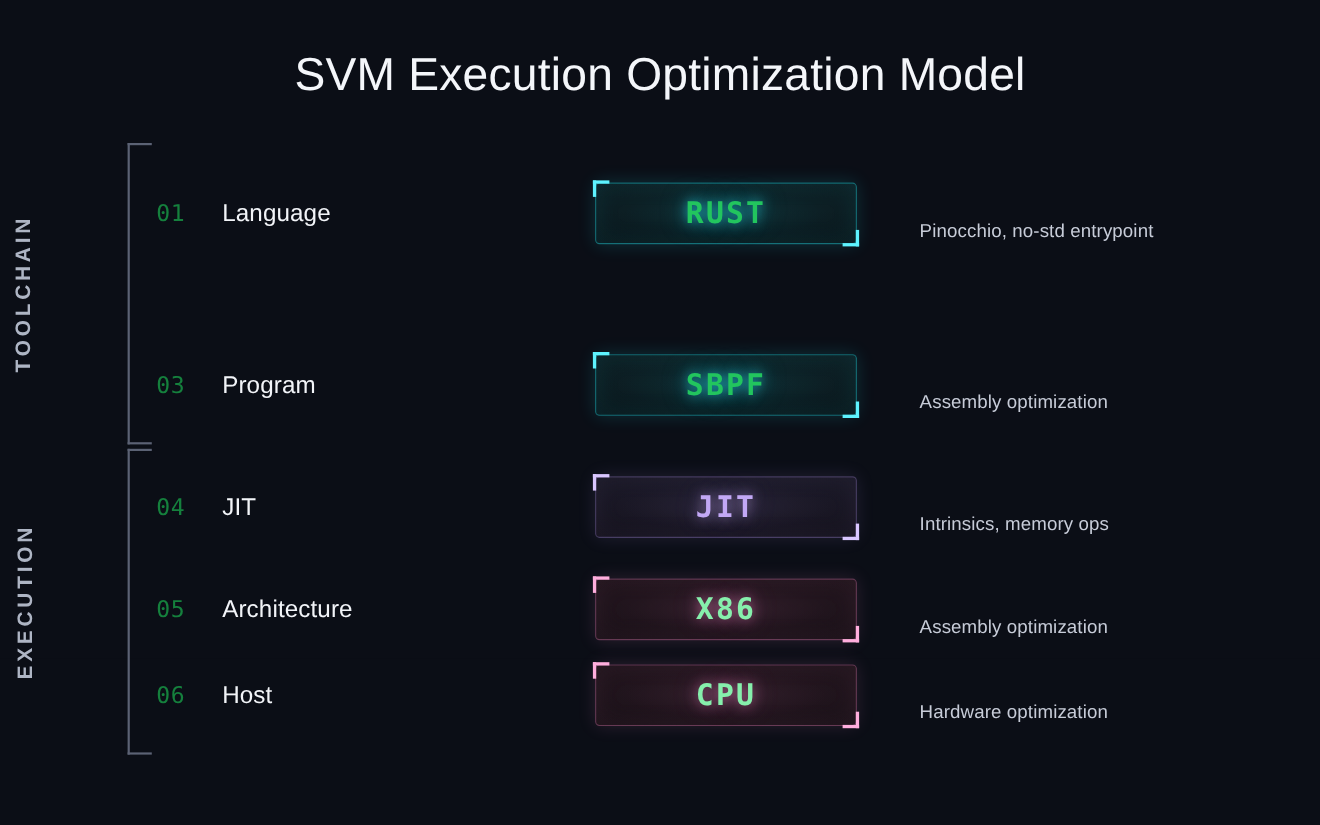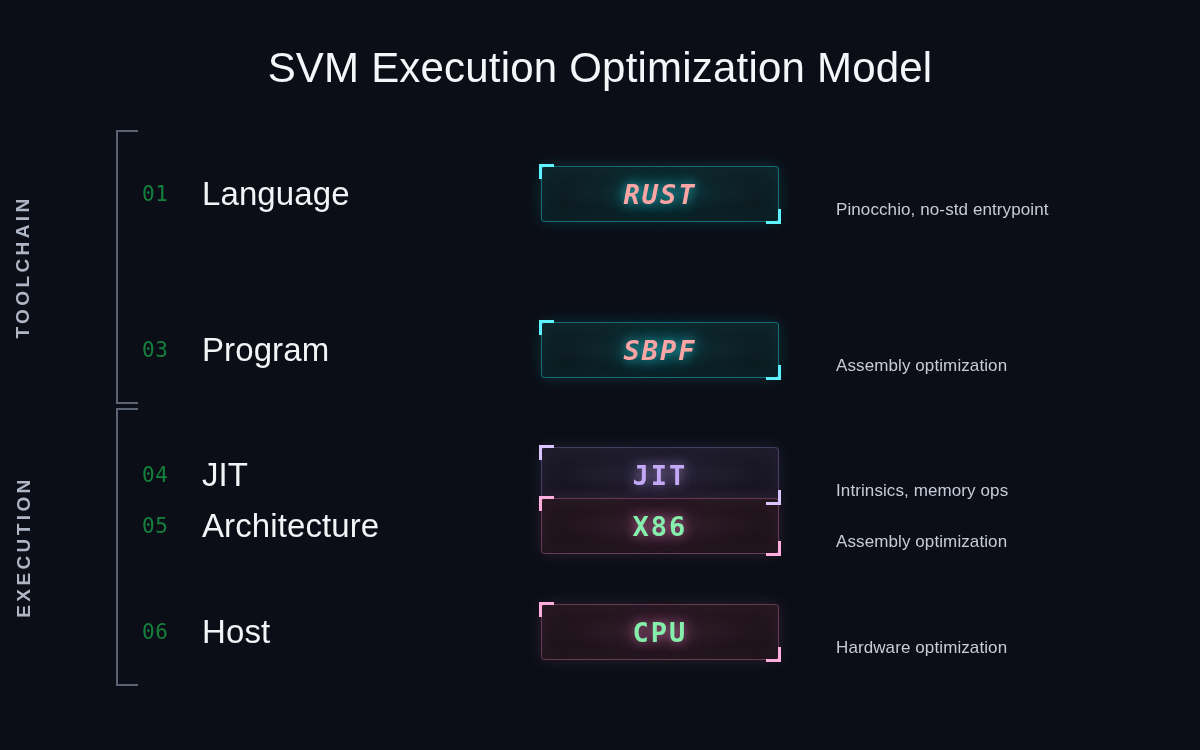--- a/index.html
+++ b/index.html
@@ -100,21 +100,21 @@
     font-weight: 500;
     color: #15803d;
     letter-spacing: 0.5px;
   }
 
   .row-label {
     position: absolute;
     left: 202px;
     top: 50%;
     transform: translateY(-50%);
-    font-size: 33px;
+    font-size: 22px;
     font-weight: 400;
     color: #f2f4f8;
     letter-spacing: 0.1px;
     white-space: nowrap;
   }
 
   
   .chip {
     position: absolute;
     left: 541px;
@@ -153,21 +153,21 @@
   .corner.br { right: -2px; bottom: -2px; border-right: 3px solid; border-bottom: 3px solid; }
 
   
   .chip.cyan .chip-body {
     background:
       radial-gradient(ellipse at 50% 50%, rgba(34,228,240,0.13) 0%, rgba(34,228,240,0.04) 55%, rgba(10,24,30,0.0) 100%),
       linear-gradient(180deg, #0d1a1f 0%, #0a1318 100%);
     border: 1px solid rgba(34,228,240,0.42);
     box-shadow: 0 0 16px rgba(34,228,240,0.16), inset 0 0 22px rgba(34,228,240,0.10);
   }
-  .chip.cyan .chip-text { color: #fca5a5; text-shadow: 0 0 12px rgba(42,227,242,0.75), 0 0 26px rgba(42,227,242,0.35); font-style: italic; }
+  .chip.cyan .chip-text { color: #22c55e; text-shadow: 0 0 12px rgba(42,227,242,0.75), 0 0 26px rgba(42,227,242,0.35); }
   .chip.cyan .corner { border-color: #5ef3ff; }
 
   
   .chip.purple .chip-body {
     background:
       radial-gradient(ellipse at 50% 50%, rgba(178,150,240,0.12) 0%, rgba(178,150,240,0.035) 55%, rgba(16,14,26,0.0) 100%),
       linear-gradient(180deg, #171622 0%, #121019 100%);
     border: 1px solid rgba(178,150,240,0.32);
     box-shadow: 0 0 16px rgba(178,150,240,0.13), inset 0 0 22px rgba(178,150,240,0.08);
   }
@@ -238,33 +238,33 @@
     <div class="row-desc">Assembly optimization</div>
   </div>
 
   <div class="group execution">
     <div class="group-label">
       <span>EXECUTION</span>
     </div>
     <div class="bracket"></div>
   </div>
 
-  <div class="row" style="top:447px">
+  <div class="row" style="top:433px">
     <div class="row-num">04</div>
     <div class="row-label">JIT</div>
     <div class="chip purple">
       <div class="chip-body"></div>
       <span class="corner tl"></span>
       <span class="corner br"></span>
       <div class="chip-text">JIT</div>
     </div>
     <div class="row-desc">Intrinsics, memory ops</div>
   </div>
 
-  <div class="row" style="top:498px">
+  <div class="row" style="top:526px">
     <div class="row-num">05</div>
     <div class="row-label">Architecture</div>
     <div class="chip pink">
       <div class="chip-body"></div>
       <span class="corner tl"></span>
       <span class="corner br"></span>
       <div class="chip-text">X86</div>
     </div>
     <div class="row-desc">Assembly optimization</div>
   </div>

